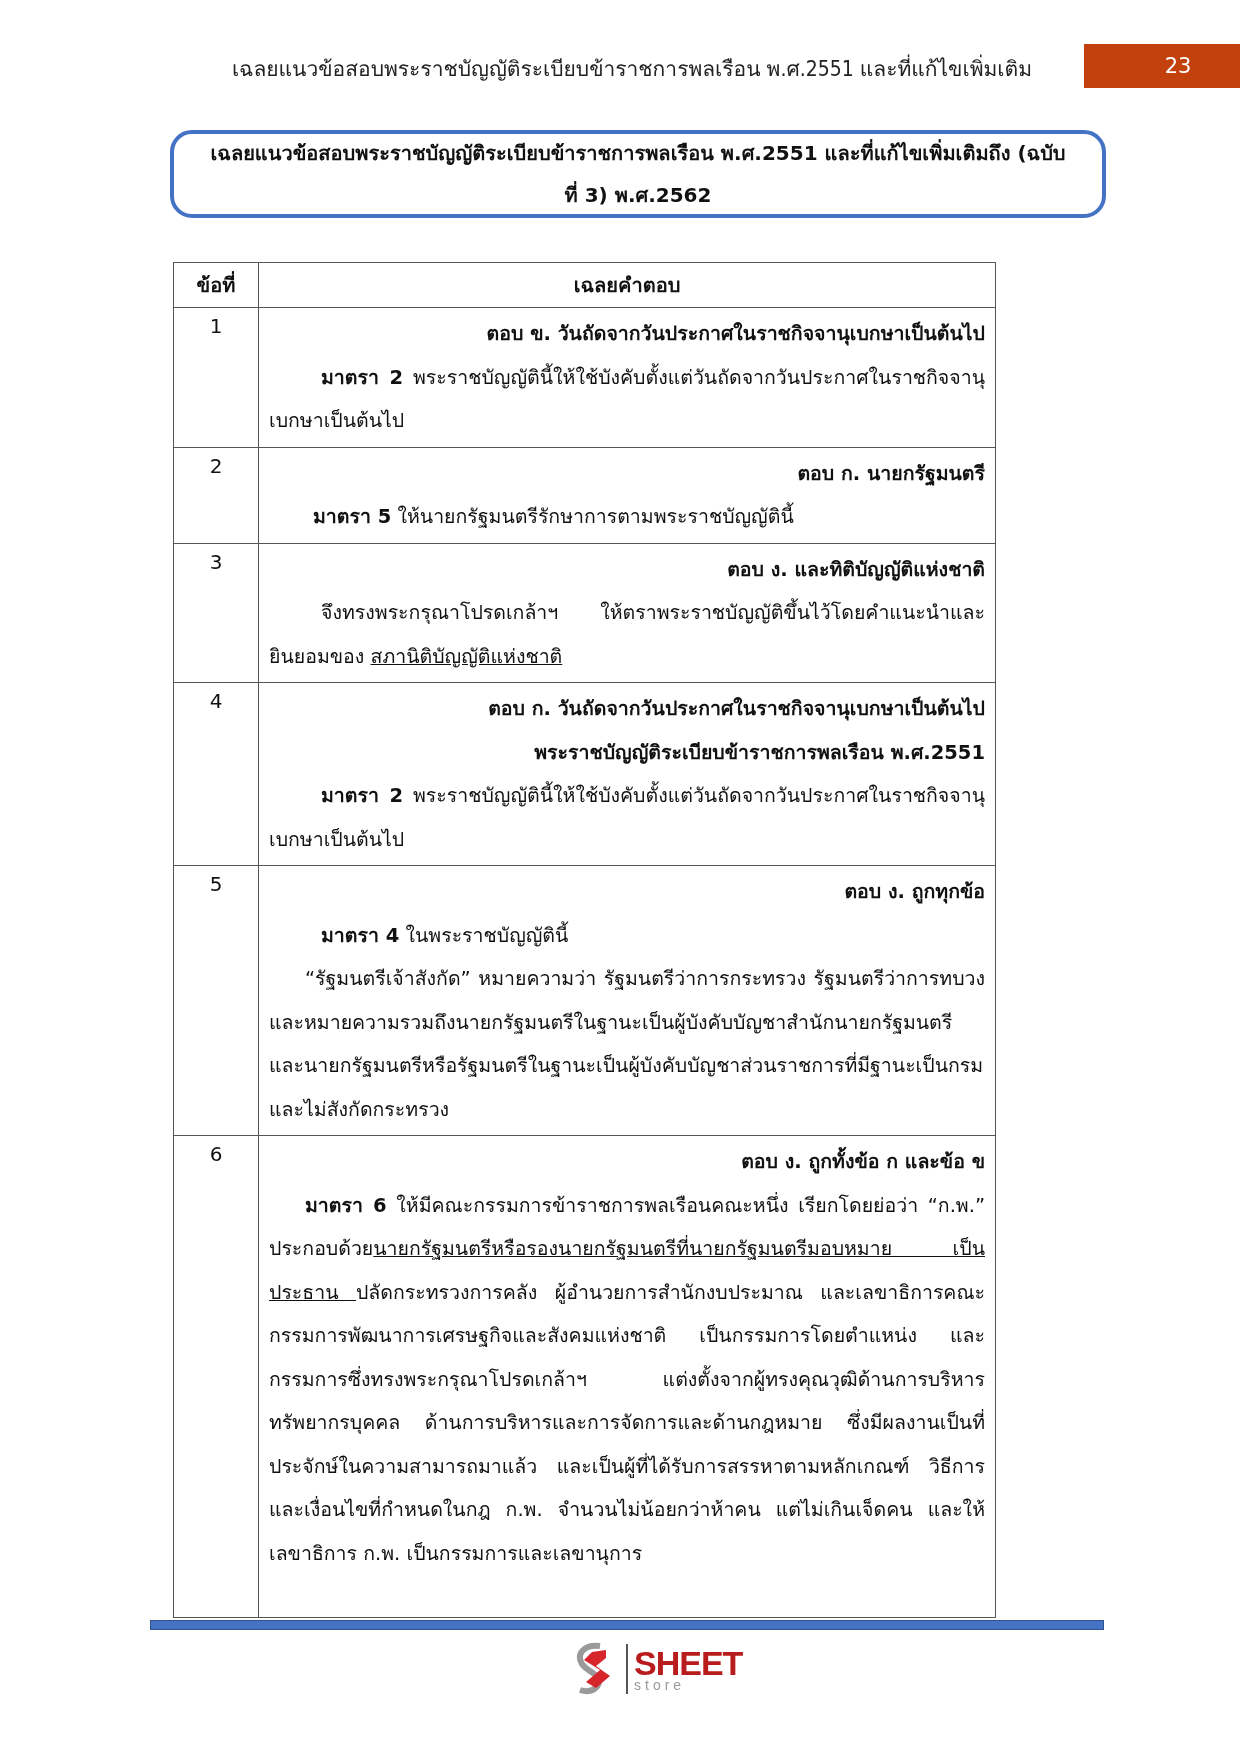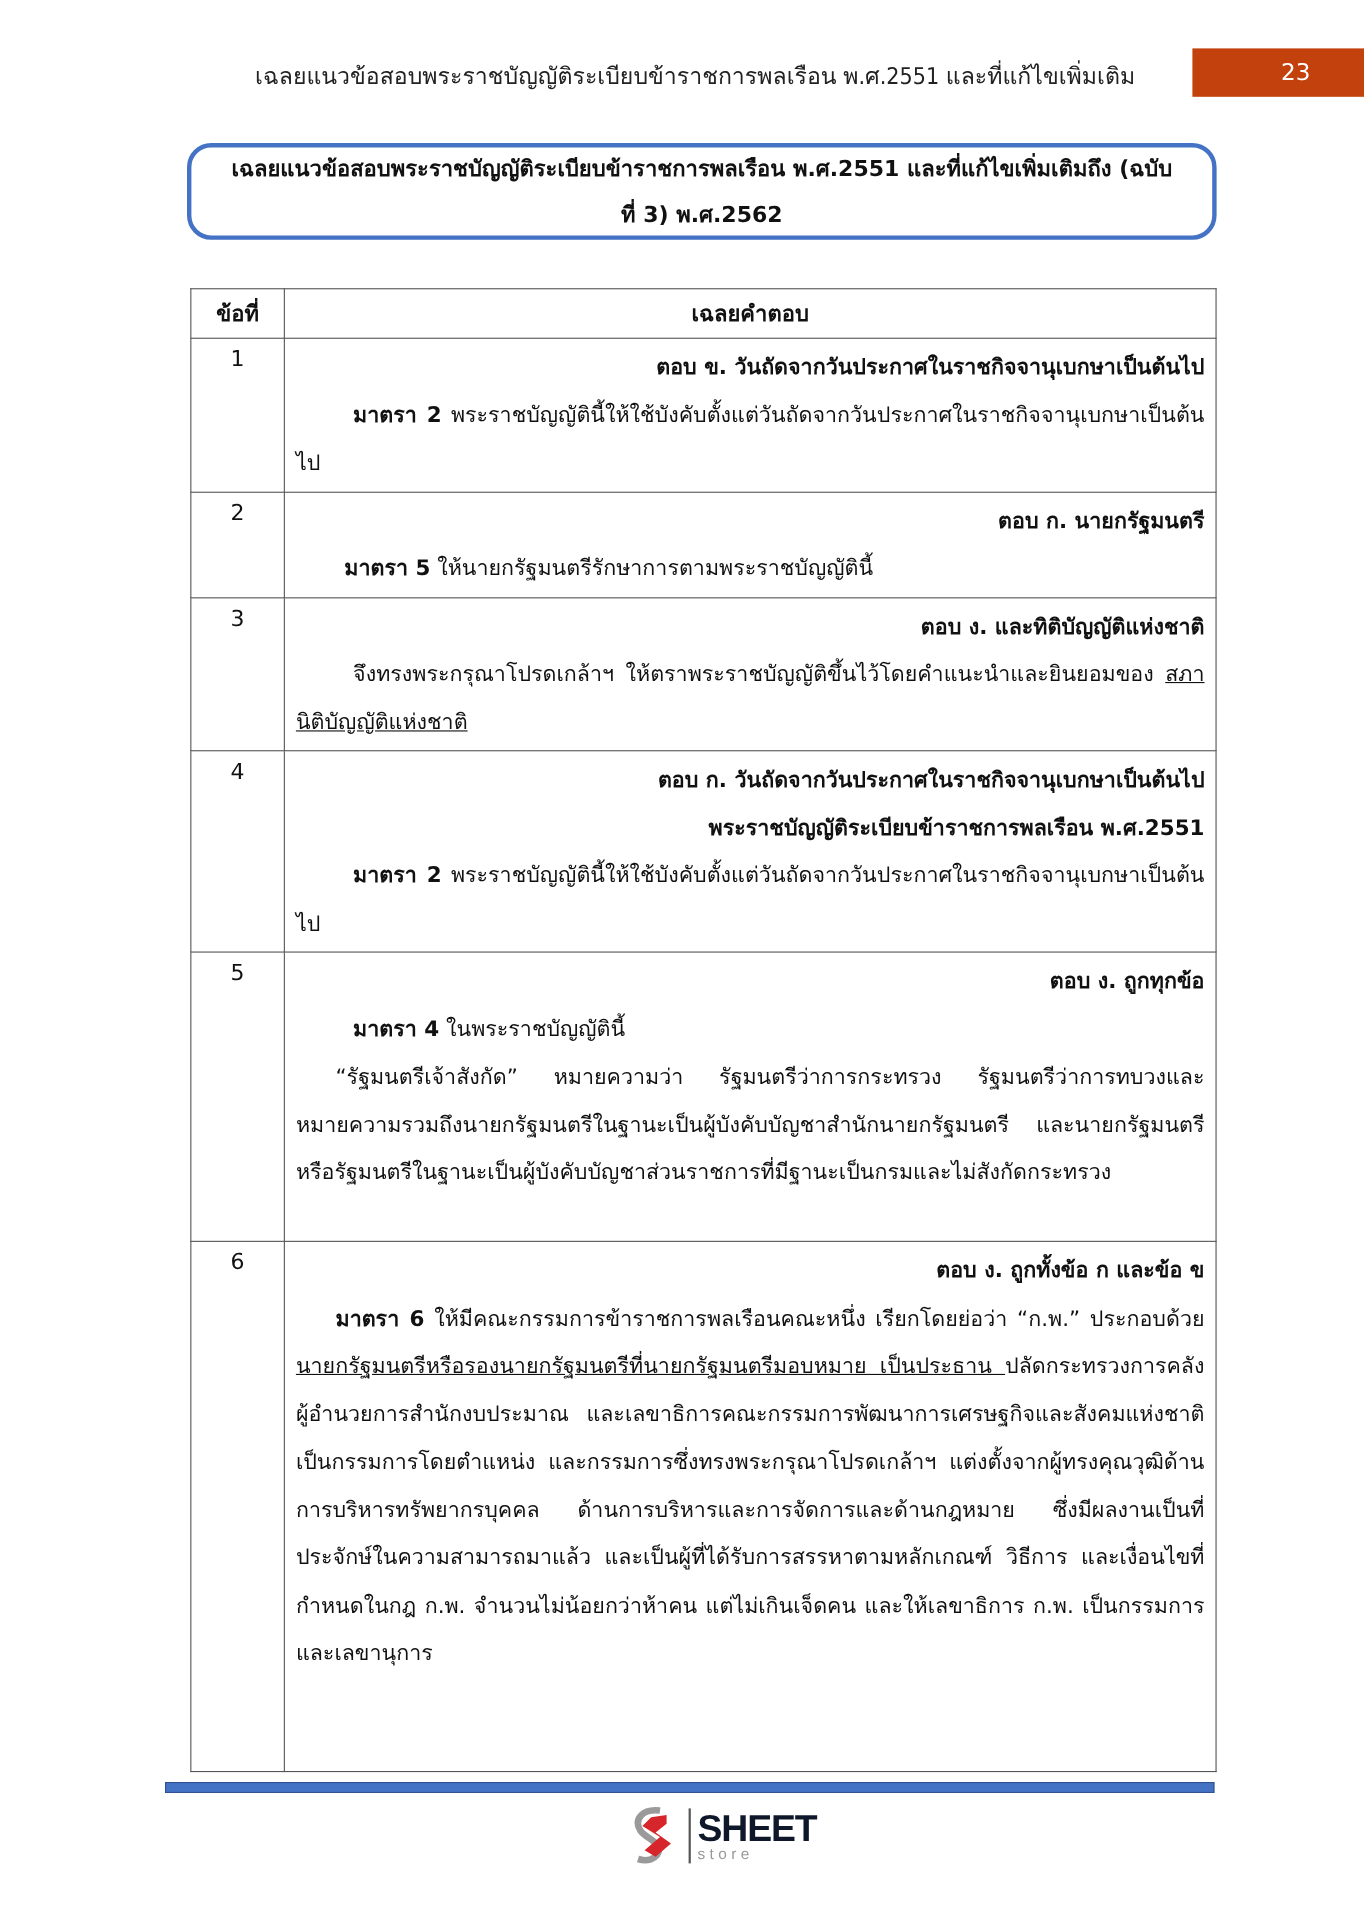--- a/index.html
+++ b/index.html
@@ -6,38 +6,38 @@
   body { width:1240px; height:1755px; position:relative; overflow:hidden;
          font-family:"DejaVu Sans","Liberation Sans",sans-serif; color:#111; }
   .running-header { position:absolute; left:0; top:52px; width:1032px; text-align:right;
          font-size:21px; color:#222; letter-spacing:0; font-family:"DejaVu Sans Condensed","DejaVu Sans",sans-serif; }
   .page-box { position:absolute; left:1052px; top:44px; width:188px; height:44px; background:#c2410c;
          color:#fff; font-size:21px; display:flex; align-items:center; justify-content:center;margin-left:32px; }
   .title-box { position:absolute; left:170px; top:130px; width:936px; height:88px;
          border:4px solid #4472c4; border-radius:22px; box-sizing:border-box;
          display:flex; align-items:center; justify-content:center; text-align:center;
          font-weight:bold; font-size:20px; line-height:42px; padding:0 18px; }
-  table.answers { position:absolute; left:173px; top:262px; width:933px; border-collapse:collapse; }
+  table.answers { position:absolute; left:173px; top:262px; width:823px; border-collapse:collapse; }
   table.answers td, table.answers th { border:1.5px solid #555; vertical-align:top; }
   table.answers th { height:42px; font-size:20px; font-weight:bold; text-align:center; vertical-align:middle; }
   td.num { width:82px; text-align:center; font-size:20px; padding-top:6px; }
   td.body { padding:4px 10px 4px 10px; font-size:19.5px; line-height:43.5px; }
   .ans { font-weight:bold;text-align:right; }
   .ind1 { padding-left:52px; }
   .ind2 { padding-left:44px; }
   .ind3 { padding-left:36px; }
   .jus { text-align:justify; text-align-last:left; }
   u { text-decoration:underline; }
   b { font-weight:bold;text-align:center; }
   .footer-bar { position:absolute; left:150px; top:1620px; width:952px; height:8px; background:#4472c4; border:1px solid #2f528f; }
   .logo { position:absolute; left:570px; top:1642px; display:flex; align-items:center; }
   .logo-mark { width:50px; height:54px; position:relative; }
   .logo-sep { width:2px; height:50px; background:#555; margin:0 6px 0 6px; }
   .logo-text { display:flex; flex-direction:column; line-height:1; }
-  .logo-main { font-family:"Liberation Sans",sans-serif; font-weight:bold; font-size:34px; color:#0f172a; letter-spacing:-1px; }
+  .logo-main { font-family:"Liberation Sans",sans-serif; font-weight:bold; font-size:34px; color:#b91c1c; letter-spacing:-1px; }
   .logo-sub { font-family:Liberation Sans, sans-serif; font-size:14px; color:#999; letter-spacing:4px; margin-top:-2px; }
 </style>
 </head>
 <body>
 
 <div class="running-header">เฉลยแนวข้อสอบพระราชบัญญัติระเบียบข้าราชการพลเรือน พ.ศ.2551 และที่แก้ไขเพิ่มเติม</div>
 <div class="page-box">
   <span>23</span>
 </div>
 

